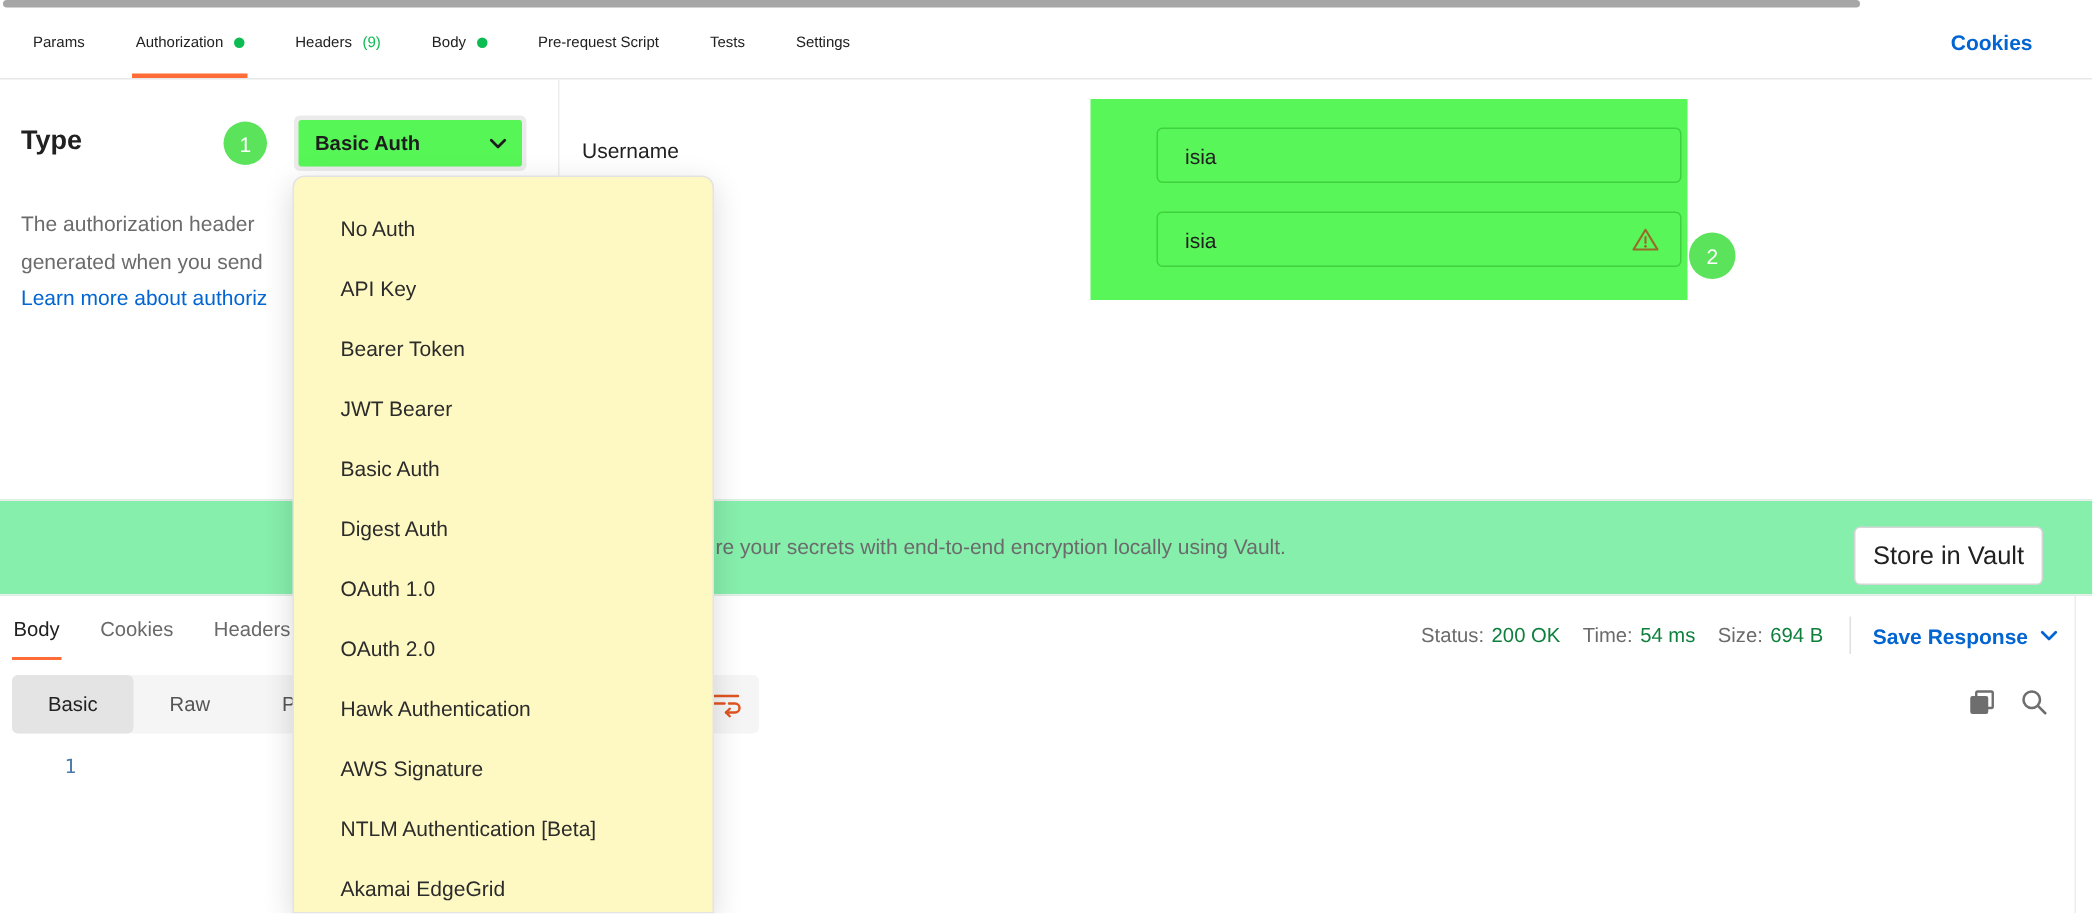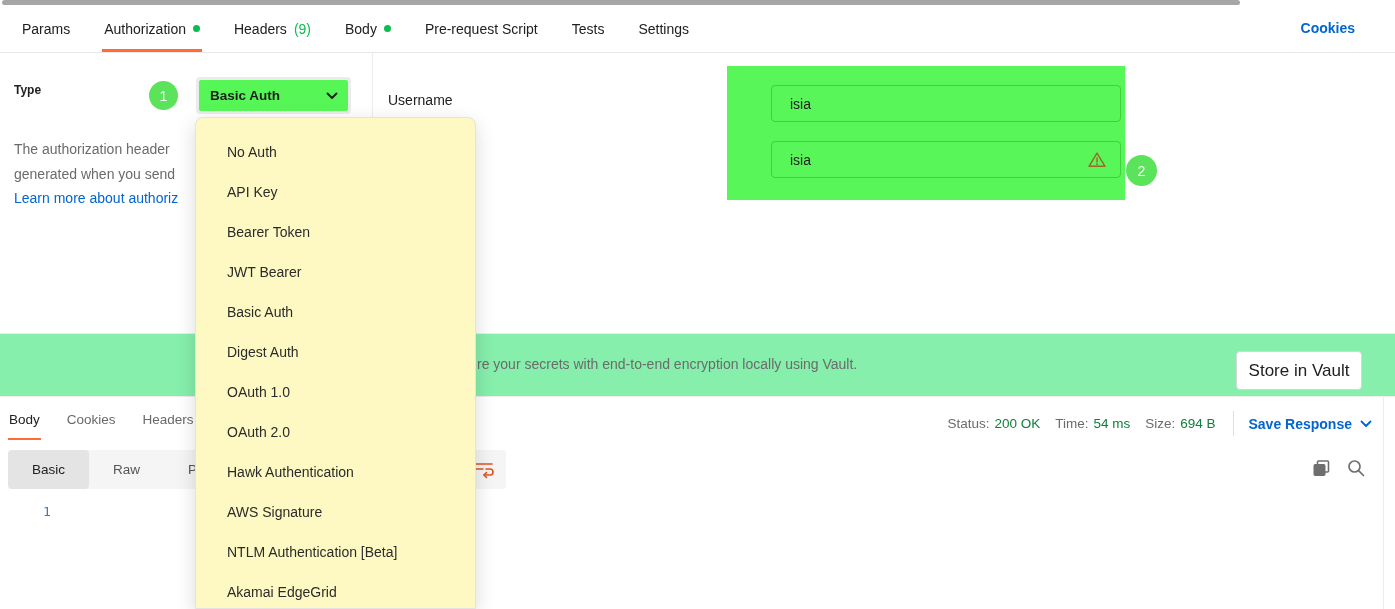--- a/index.html
+++ b/index.html
@@ -6,29 +6,29 @@
   html,body { background:#fff; }
   body { font-family:"Liberation Sans", sans-serif; color:#212121; }
   #app { position:relative; width:1395px; height:609px; background:#fff; overflow:hidden; }
 
   
   .top-scrollbar { position:absolute; left:2px; top:0; width:1238px; height:5px; background:#a6a6a6; border-radius:3px; }
 
   
   .req-header-border { position:absolute; left:0; top:52px; width:100%; height:1px; background:#e8e8e8; }
   .req-tabs { position:absolute; left:20px; top:8px; height:44px; display:flex; gap:30px; align-items:stretch; }
-  .req-tab { display:flex; align-items:center; gap:7px; font-size:14px; color:#212121; border-bottom:3px solid transparent; padding:0 2px; cursor:pointer; white-space:nowrap;text-align:right; }
+  .req-tab { display:flex; align-items:center; gap:7px; font-size:10px; color:#212121; border-bottom:3px solid transparent; padding:0 2px; cursor:pointer; white-space:nowrap;text-align:right; }
   .req-tab.active { border-bottom-color:#ff6c37; }
   .green-dot { width:7px; height:7px; border-radius:50%; background:#0cbb52; display:inline-block; }
   .tab-count { color:#0cbb52; }
   .cookies-link { position:absolute; right:40px; top:20px; font-size:14px; font-weight:bold; color:#0265d2; cursor:pointer; }
 
   
   .v-divider { position:absolute; left:372px; top:53px; width:1px; height:280px; background:#ededed; }
-  .type-label { position:absolute; left:14px; top:83px; font-size:12px; font-weight:bold; color:#212121; }
+  .type-label { position:absolute; left:14px; top:83px; font-size:18px; font-weight:bold; color:#212121; }
   .step-badge { position:absolute; width:29px; height:29px; border-radius:50%; background:#5ce35c; color:#fff; font-size:14px; display:flex; align-items:center; justify-content:center; }
   .badge-1 { left:149px; top:81px; }
   .badge-2 { left:1126px; top:155px; width:31px; height:31px; }
 
   .type-select { position:absolute; left:196px; top:77px; width:155px; height:37px; background:#ebebeb; border-radius:4px; padding:3px; cursor:pointer; }
   .type-select-inner { width:100%; height:100%; background:#57f657; border-radius:2px; display:flex; align-items:center; justify-content:space-between; padding:0 10px 0 11px; }
   .type-select-inner .sel-label { font-size:13.5px; font-weight:bold; color:#1d1d1d; }
 
   .auth-desc { position:absolute; left:14px; top:137px; width:230px; font-size:14px; line-height:24.5px; color:#6b6b6b; }
   .auth-desc .link { color:#0265d2; cursor:pointer; }

